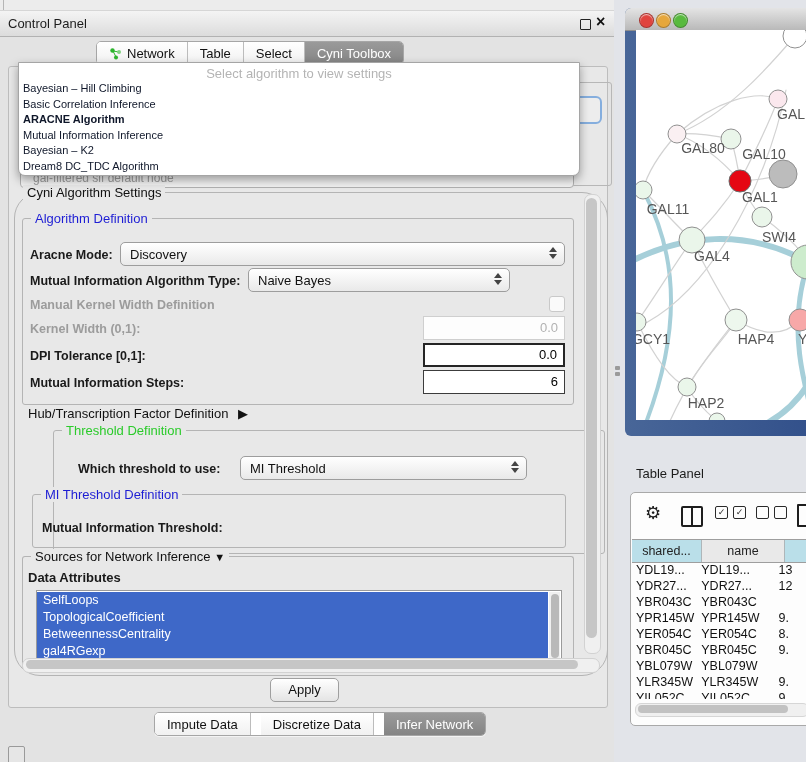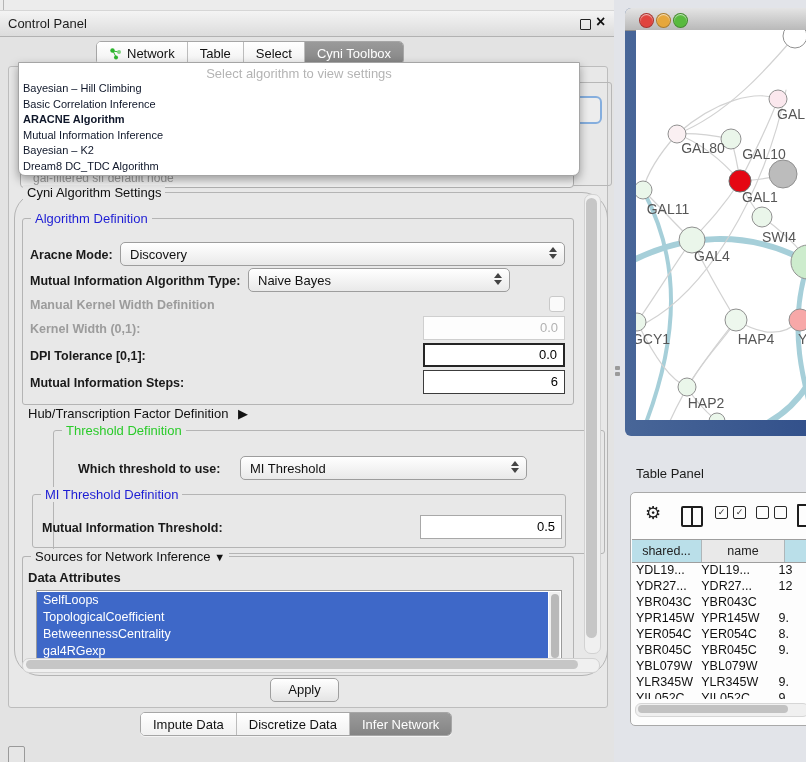--- a/index.html
+++ b/index.html
@@ -21,21 +21,21 @@
   #close-btn{left:596px;top:2px;font-size:16px;font-weight:bold;color:#111;}
   
   .segbar{height:22px;display:flex;border:1px solid #a6a6a6;border-radius:5px;overflow:hidden;
     background:#fff;box-shadow:0 1px 0 rgba(255,255,255,.6);}
   .seg{display:flex;align-items:center;justify-content:center;font-size:13px;color:#111;
     background:linear-gradient(#ffffff,#f1f1f1);border-right:1px solid #bcbcbc;padding:0 12px;white-space:nowrap;}
   .seg:last-child{border-right:none;}
   .seg.selected{background:linear-gradient(#9a9a9a,#858585);color:#fff;}
   .seg .nicon{margin-right:5px;display:inline-block;line-height:0;}
   #top-tabs{left:96px;top:41px;}
-  #bottom-tabs{left:140px;top:712px;}
+  #bottom-tabs{left:154px;top:712px;gap:10px;}
   
   #content-panel{left:8px;top:66px;width:598px;height:640px;background:#e8e8e8;
     border:1px solid #bdbdbd;border-radius:3px;}
   
   #inference-frag{left:22px;top:82px;width:588px;height:102px;border:1px solid #b7b7b7;border-radius:3px;}
   #combo-frag{left:540px;top:96px;width:58px;height:24px;border:2px solid #85aede;border-radius:6px;background:#ededed;}
   #bg-combo{left:20px;top:168px;width:552px;height:18px;background:#f1f1f1;border:1px solid #b0b0b0;
     border-radius:4px;overflow:hidden;}
   #bg-combo span{position:absolute;left:12px;top:2px;font-size:12px;color:#9b9b9b;}
   
@@ -215,21 +215,20 @@
     <span>MI Threshold</span>
     <span class="arrows">
         <i class="up"></i>
         <i class="dn"></i>
       </span>
   </div>
   <div class="group" style="left:32px;top:494px;width:532px;height:52px;">
     <span class="gtitle blue">MI Threshold Definition</span>
   </div>
   <span class="lbl abs" style="left:42px;top:521px;">Mutual Information Threshold:</span>
-  <div class="tfield" style="left:420px;top:515px;width:142px;line-height:22px;">0.5</div>
 
   <div class="group" style="left:22px;top:556px;width:550px;height:112px;border-bottom:none;">
     <span class="gtitle">
       <span>Sources for Network Inference</span>
       <span class="tri">▼</span>
     </span>
   </div>
   <span class="lbl abs" style="left:28px;top:570px;font-size:13px;">Data Attributes</span>
   <div id="attr-list" class="abs">
     <div id="attr-vscroll">

